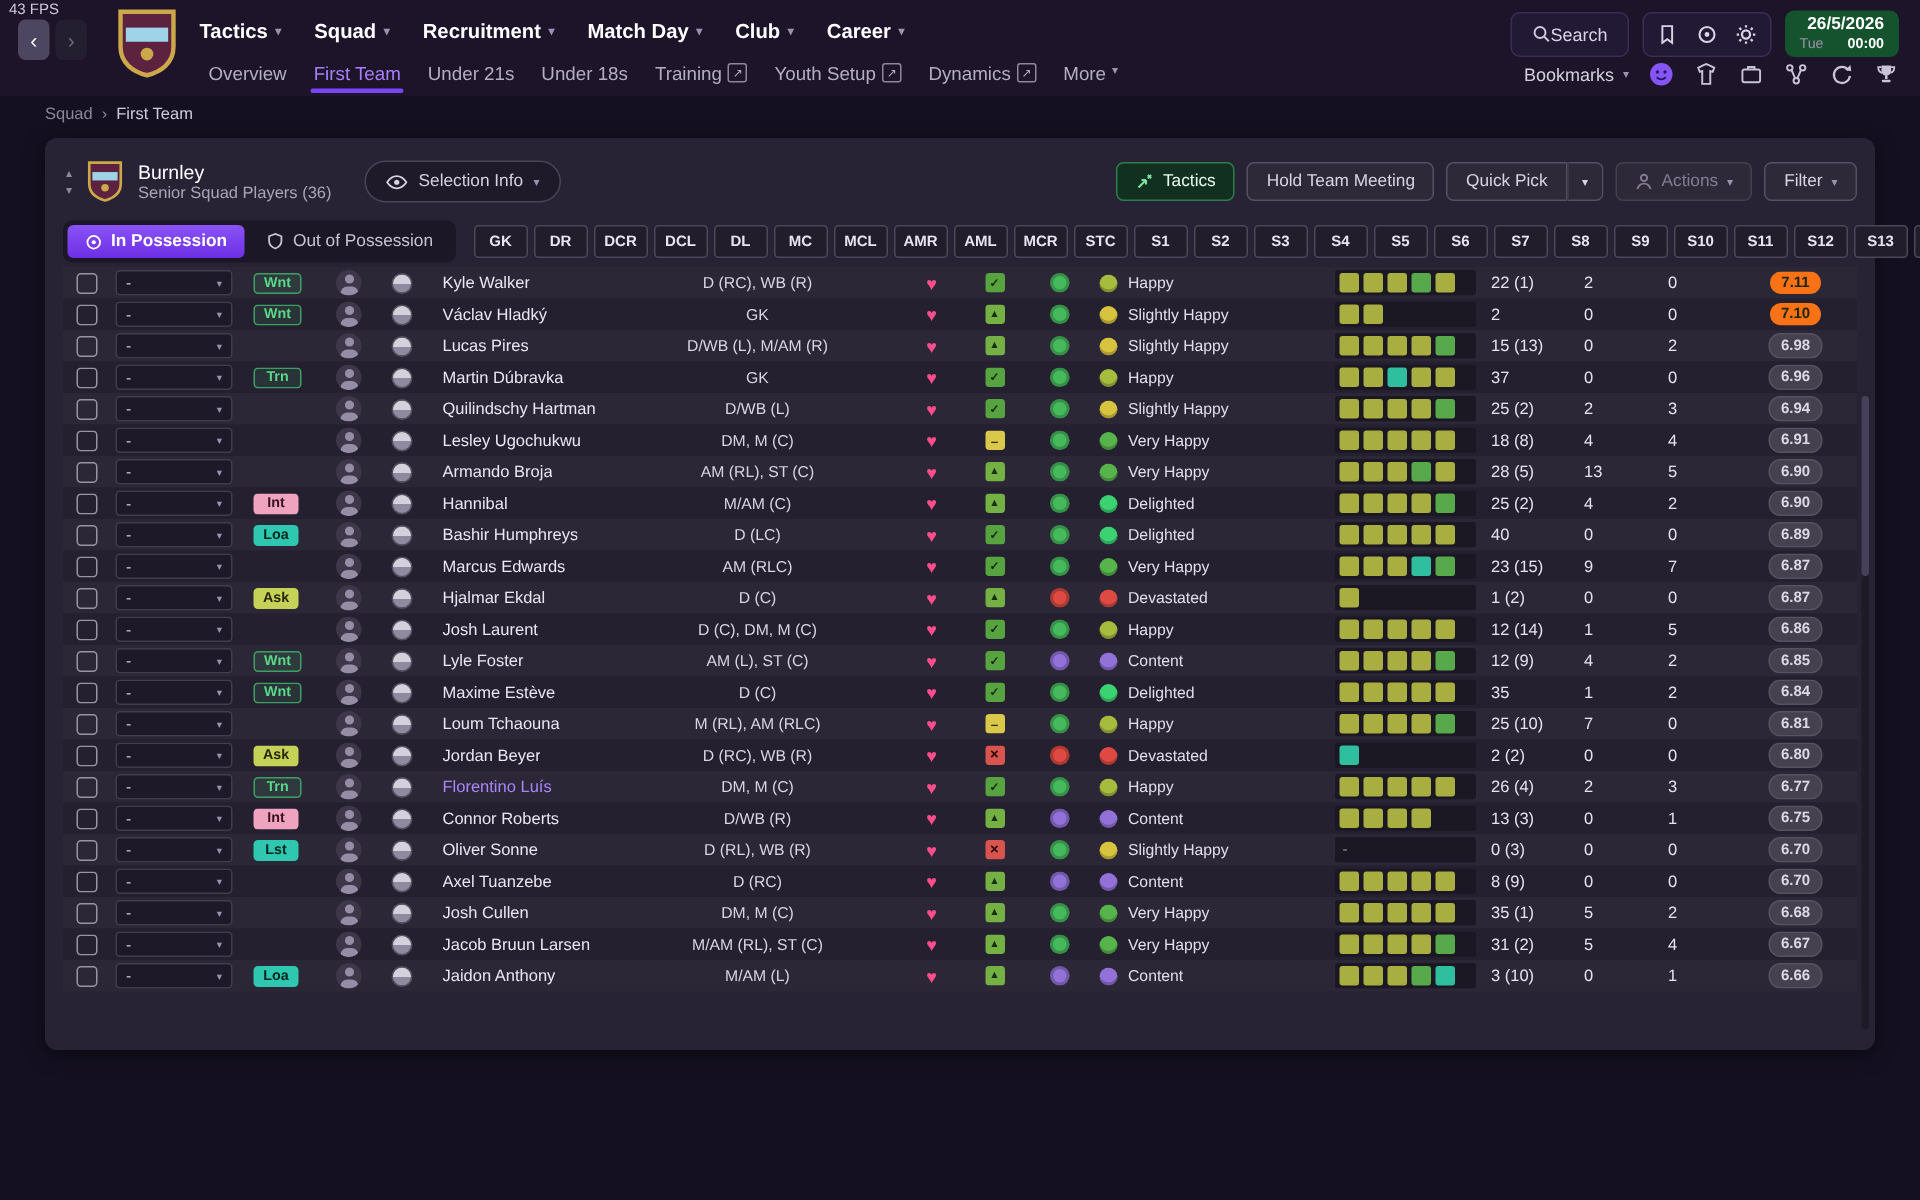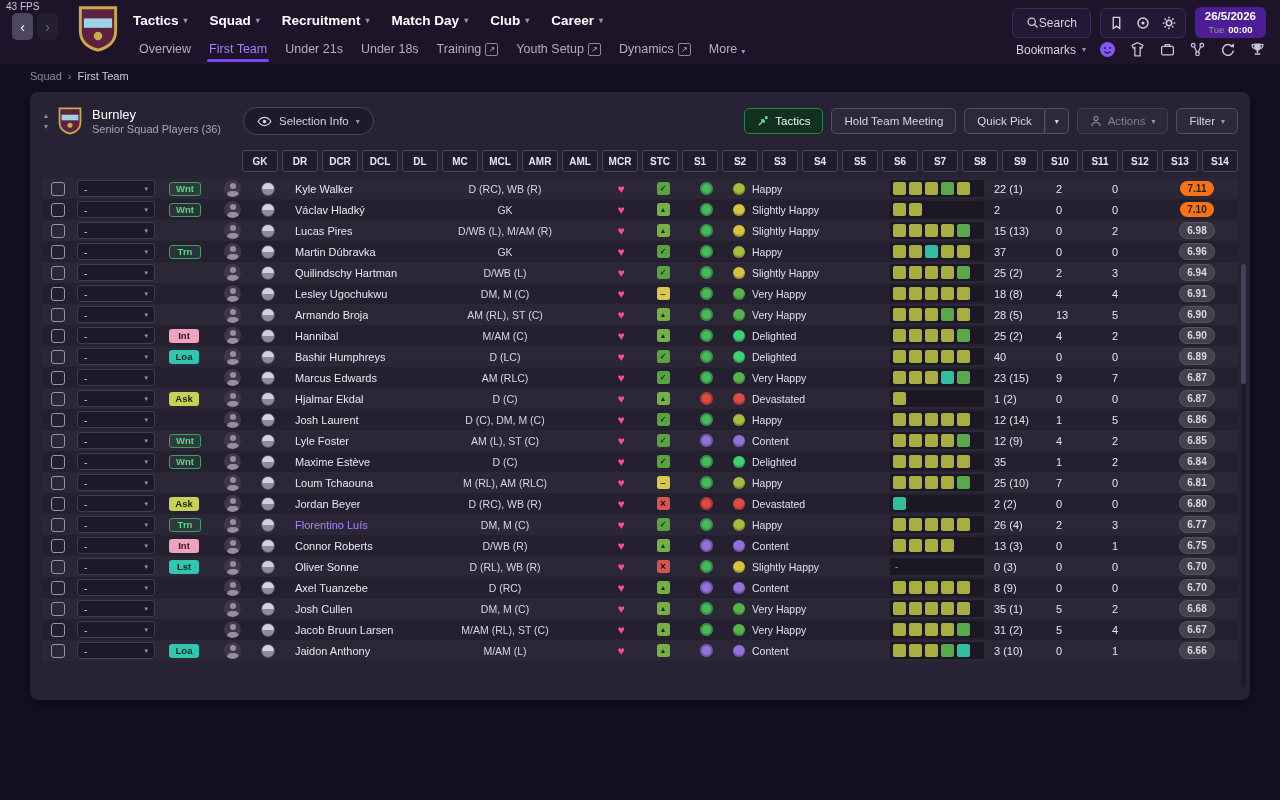--- a/index.html
+++ b/index.html
@@ -19,31 +19,31 @@
   .navbtn.back{background:#4d4660;color:#fff}
   .navbtn.fwd{background:#241e31;color:#6f6882}
   .crest-top{position:absolute;left:78px;top:5px;width:40px;height:48px}
   .mainnav{position:absolute;left:133px;top:9px;display:flex;gap:22px;align-items:center;height:22px}
   .nav-item{display:flex;align-items:center;gap:5px;font-weight:bold;font-size:13.5px;color:#ffffff;cursor:pointer;white-space:nowrap}
   .chev{font-size:8px;color:#9b92b3}
   .right1{position:absolute;right:14px;top:7px;display:flex;gap:9px;align-items:center}
   .search{display:flex;align-items:center;gap:0;background:#221935;border:1px solid #3b2d55;border-radius:6px;height:28px;padding:0 13px;font-size:12px;color:#d9d4e4;cursor:pointer}
   .icongroup{display:flex;align-items:center;background:#221935;border:1px solid #3b2d55;border-radius:6px;height:28px;padding:0 3px}
   .icbtn{width:26px;height:24px;display:flex;align-items:center;justify-content:center;border-radius:4px;cursor:pointer;color:#d9d4e4}
-  .datechip{background:#4c1d95;border-radius:6px;padding:3px 10px;text-align:center;line-height:1.2}
+  .datechip{background:#14532d;border-radius:6px;padding:3px 10px;text-align:right;line-height:1.2}
   .datechip .date{font-size:11.5px;font-weight:bold;color:#fff}
   .datechip .daytime{font-size:9.5px;color:#9a93a8}
-  .datechip .daytime b{color:#fff;margin-left:4px}
+  .datechip .daytime b{color:#fff;margin-left:16px}
   .continuebtn{width:158px;height:30px;border-radius:4px;cursor:pointer;
     background:linear-gradient(180deg,#f5f4f7,#c2c1ca);border:1px solid #8e66f2;
     box-shadow:0 0 0 2px rgba(123,69,245,.55),0 0 10px rgba(123,69,245,.45);
     color:#15121c;font-weight:bold;font-size:12px;text-decoration:underline;font-family:inherit}
   
   .subnav{position:absolute;left:139px;top:39px;display:flex;gap:18px;align-items:center;height:22px}
-  .subnav-item{position:relative;display:flex;align-items:flex-end;gap:4px;font-size:12.5px;color:#b4aec2;cursor:pointer;white-space:nowrap;padding-bottom:2px}
+  .subnav-item{position:relative;display:flex;align-items:flex-start;gap:4px;font-size:12.5px;color:#b4aec2;cursor:pointer;white-space:nowrap;padding-bottom:2px}
   .subnav-item.active{color:#a87ffb}
   .subnav-item.active::after{content:"";position:absolute;left:-2px;right:-2px;bottom:-4px;height:3px;border-radius:2px;background:var(--purple)}
   .extbox{width:11px;height:11px;border:1px solid #8d8799;border-radius:2px;font-size:8px;line-height:9px;color:#b4aec2;display:inline-flex;align-items:center;justify-content:center}
   .right2{position:absolute;right:14px;top:41px;display:flex;gap:13px;align-items:center}
   .bmk{display:flex;gap:6px;align-items:center;font-size:12px;color:#d5d0de;cursor:pointer}
   .mini-ic{width:17px;height:17px;display:flex;align-items:center;justify-content:center;cursor:pointer;color:#c9c3d6}
   
   .breadcrumb{position:absolute;top:70px;left:30px;font-size:11px;color:#8d8799;display:flex;gap:6px;align-items:center}
   .breadcrumb .cur{color:#cfcadb}
   
@@ -347,20 +347,39 @@
         <span class="chev">▾</span>
       </button>
       <button class="btn">
         <span>Filter</span>
         <span class="chev">▾</span>
       </button>
     </div>
   </div>
 
   <div class="toolrow">
+    <div class="posstabs">
+      <div class="ptab active">
+        <span>
+          <svg width="11" height="11" viewBox="0 0 12 12">
+              <circle cx="6" cy="6" r="4.6" fill="none" stroke="#fff" stroke-width="1.3"></circle>
+              <circle cx="6" cy="6" r="1.5" fill="#fff"></circle>
+            </svg>
+        </span>
+        <span>In Possession</span>
+      </div>
+      <div class="ptab">
+        <span>
+          <svg width="11" height="12" viewBox="0 0 12 13">
+              <path d="M6 1l4.5 1.7V6c0 2.8-1.8 4.6-4.5 5.6C3.3 10.6 1.5 8.8 1.5 6V2.7z" fill="none" stroke="#c9c3d6" stroke-width="1.3"></path>
+            </svg>
+        </span>
+        <span>Out of Possession</span>
+      </div>
+    </div>
     <div class="posfilters" id="posfilters">
         <div class="posbox">GK</div>
         <div class="posbox">DR</div>
         <div class="posbox">DCR</div>
         <div class="posbox">DCL</div>
         <div class="posbox">DL</div>
         <div class="posbox">MC</div>
         <div class="posbox">MCL</div>
         <div class="posbox">AMR</div>
         <div class="posbox">AML</div>

